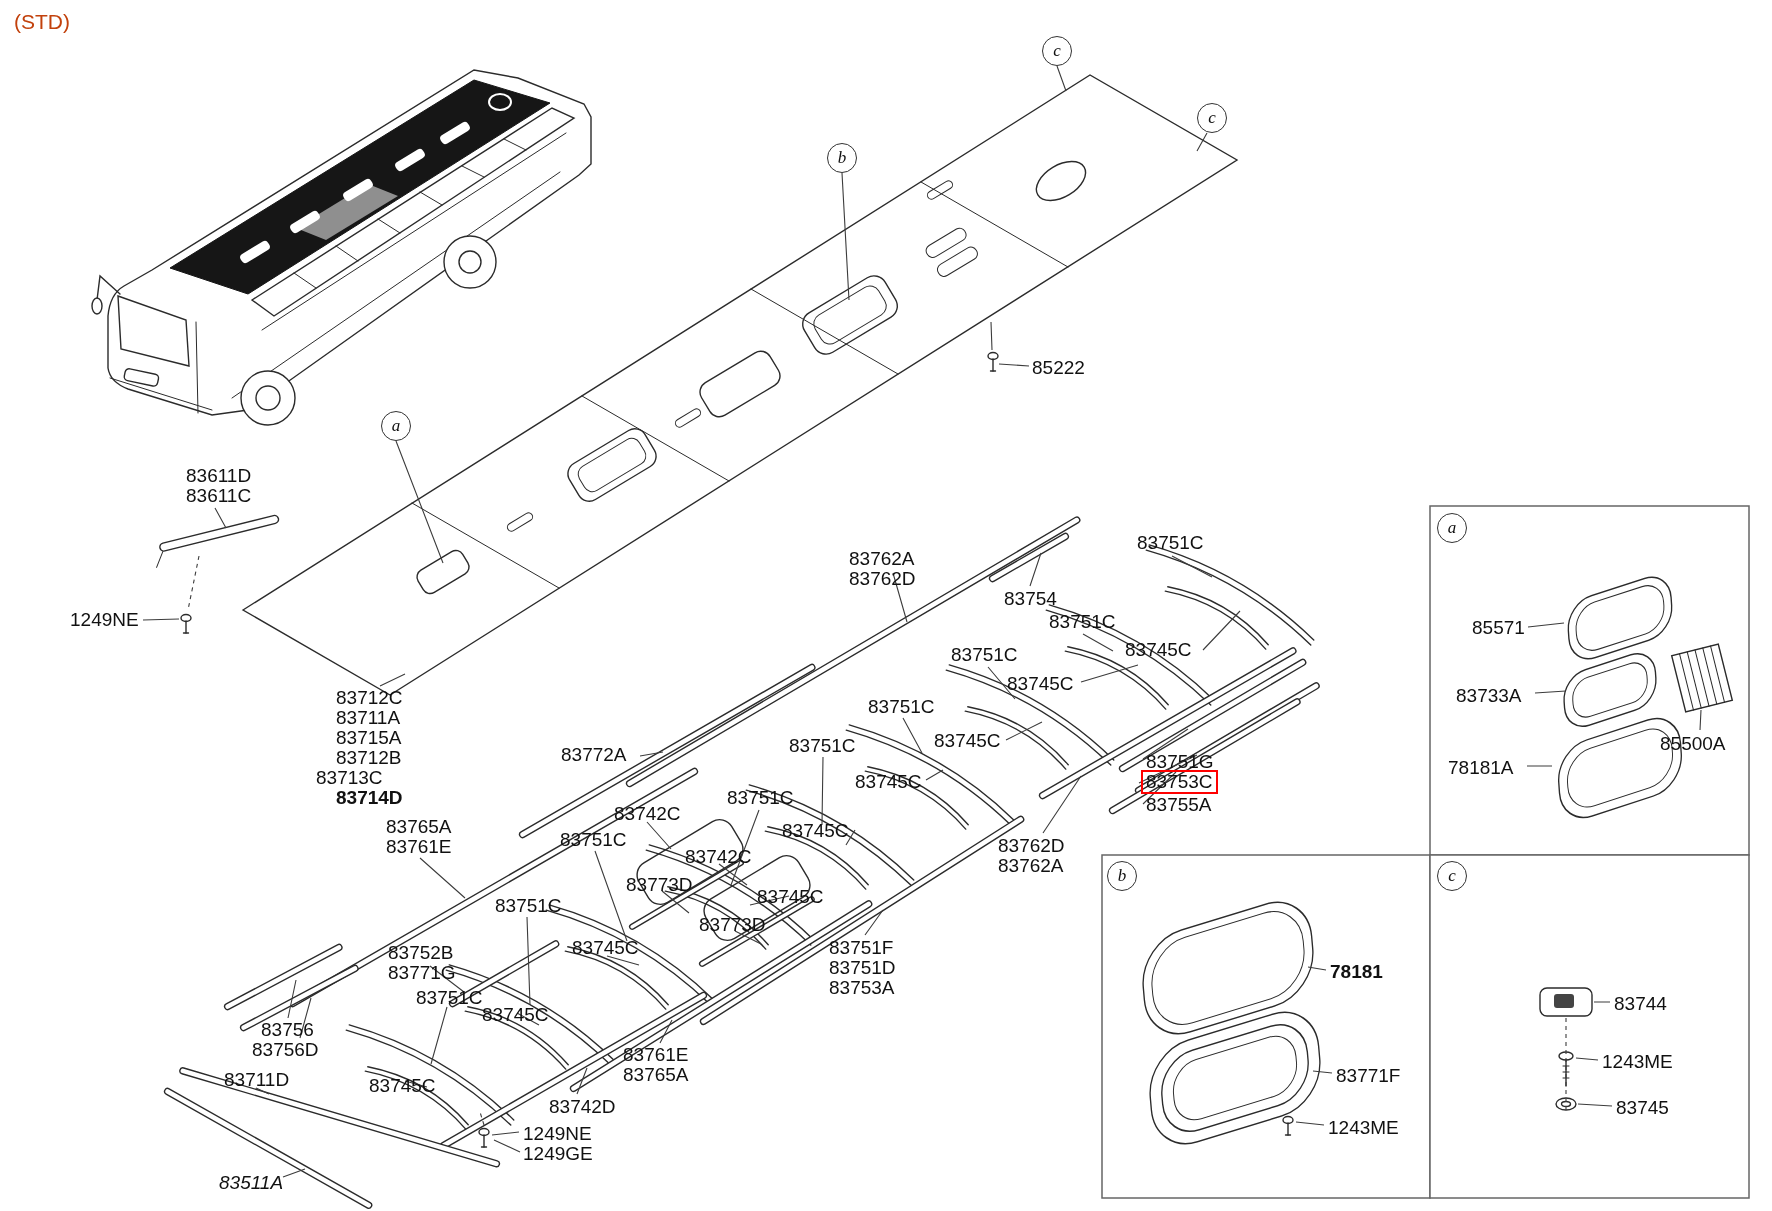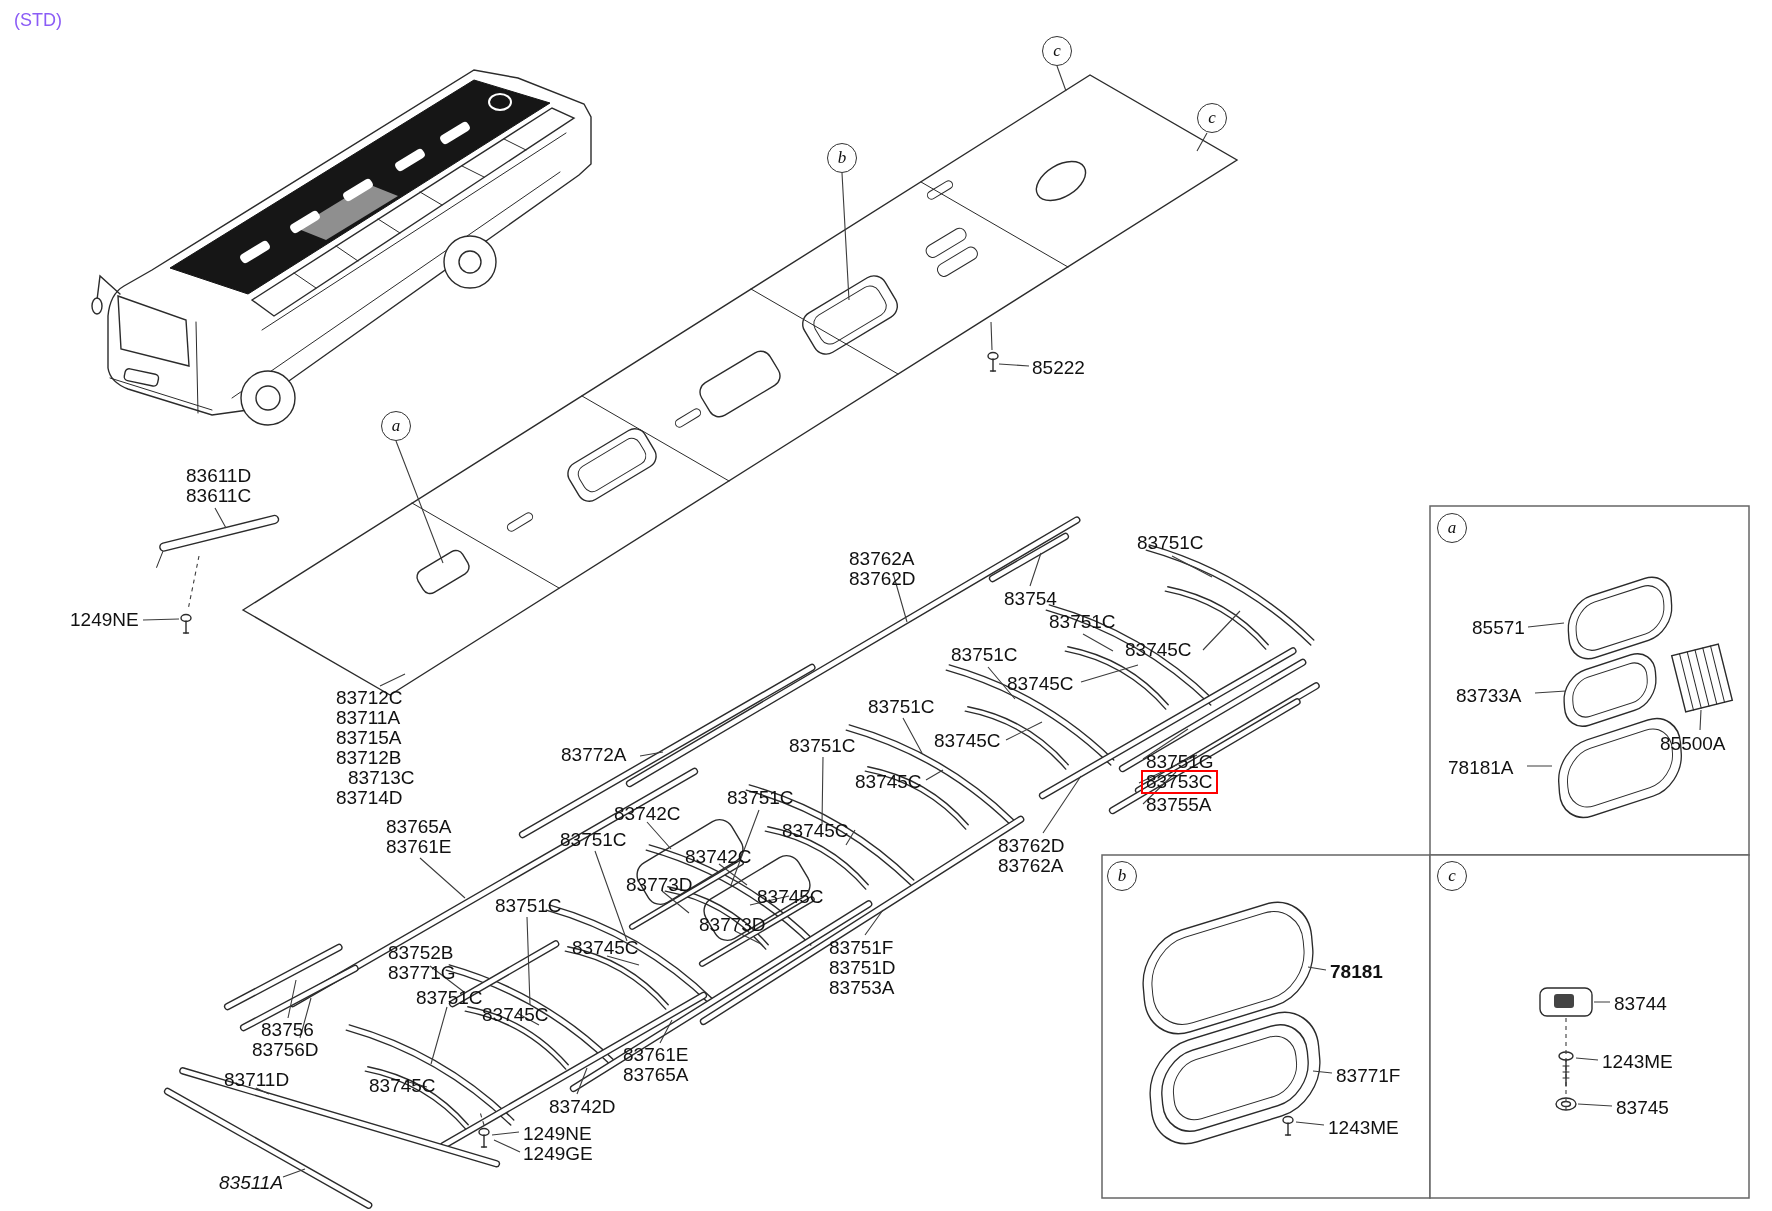--- a/index.html
+++ b/index.html
@@ -5,21 +5,21 @@
   html,body { margin:0; padding:0; background:#fff; }
   .stage { position:relative; width:1772px; height:1211px; background:#fff; overflow:hidden;
            font-family:"Liberation Sans",sans-serif; }
   svg.art { position:absolute; left:0; top:0; width:1772px; height:1211px; }
   .ln  { stroke:#2b2b2b; fill:none; stroke-width:1.4; stroke-linecap:round; }
   .thin{ stroke-width:1; }
   .fw  { fill:#ffffff; stroke:#2b2b2b; stroke-width:1.4; }
   .ld  { stroke:#3c3c3c; stroke-width:1.1; fill:none; }
   .dash{ stroke-dasharray:4 4; }
   .bx  { fill:#ffffff; stroke:#666; stroke-width:1.5; }
-  .std-label { position:absolute; left:14px; top:10px; font-size:18px; color:#8b5cf6; }
+  .std-label { position:absolute; left:14px; top:10px; font-size:21px; color:#c2410c; }
   .part-label { position:absolute; font-size:19px; line-height:20px; color:#111; white-space:nowrap; }
   .part-label.hl { border:2px solid #f00; padding:0 3px; margin:-3px 0 0 -5px; }
   .callout { position:absolute; width:30px; height:30px; box-sizing:border-box; border:1.6px solid #333;
              border-radius:50%; background:#fff; display:flex; align-items:center; justify-content:center;
              font-family:"Liberation Serif",serif; font-style:italic; font-size:17px; color:#111; }
 </style>
 </head>
 <body>
 
 <div class="stage">
@@ -292,22 +292,22 @@
 
   <div>
 
   <div class="part-label" style="left: 186px; top: 466px;">83611D</div>
       <div class="part-label" style="left: 186px; top: 486px;">83611C</div>
       <div class="part-label" style="left: 70px; top: 610px;">1249NE</div>
       <div class="part-label" style="left: 336px; top: 688px;">83712C</div>
       <div class="part-label" style="left: 336px; top: 708px; text-align: center;">83711A</div>
       <div class="part-label" style="left: 336px; top: 728px;">83715A</div>
       <div class="part-label" style="left: 336px; top: 748px;">83712B</div>
-      <div class="part-label" style="left: 348px; top: 768px;">83713C</div>
-      <div class="part-label" style="left: 336px; top: 788px;">83714D</div>
+      <div class="part-label" style="left: 316px; top: 768px;">83713C</div>
+      <div class="part-label" style="left: 336px; top: 788px; font-weight: bold;">83714D</div>
       <div class="part-label" style="left: 1032px; top: 358px;">85222</div>
       <div class="part-label" style="left: 849px; top: 549px;">83762A</div>
       <div class="part-label" style="left: 849px; top: 569px;">83762D</div>
       <div class="part-label" style="left: 1004px; top: 589px;">83754</div>
       <div class="part-label" style="left: 1137px; top: 533px;">83751C</div>
       <div class="part-label" style="left: 1125px; top: 640px;">83745C</div>
       <div class="part-label" style="left: 1049px; top: 612px;">83751C</div>
       <div class="part-label" style="left: 1007px; top: 674px;">83745C</div>
       <div class="part-label" style="left: 951px; top: 645px;">83751C</div>
       <div class="part-label" style="left: 934px; top: 731px;">83745C</div>

